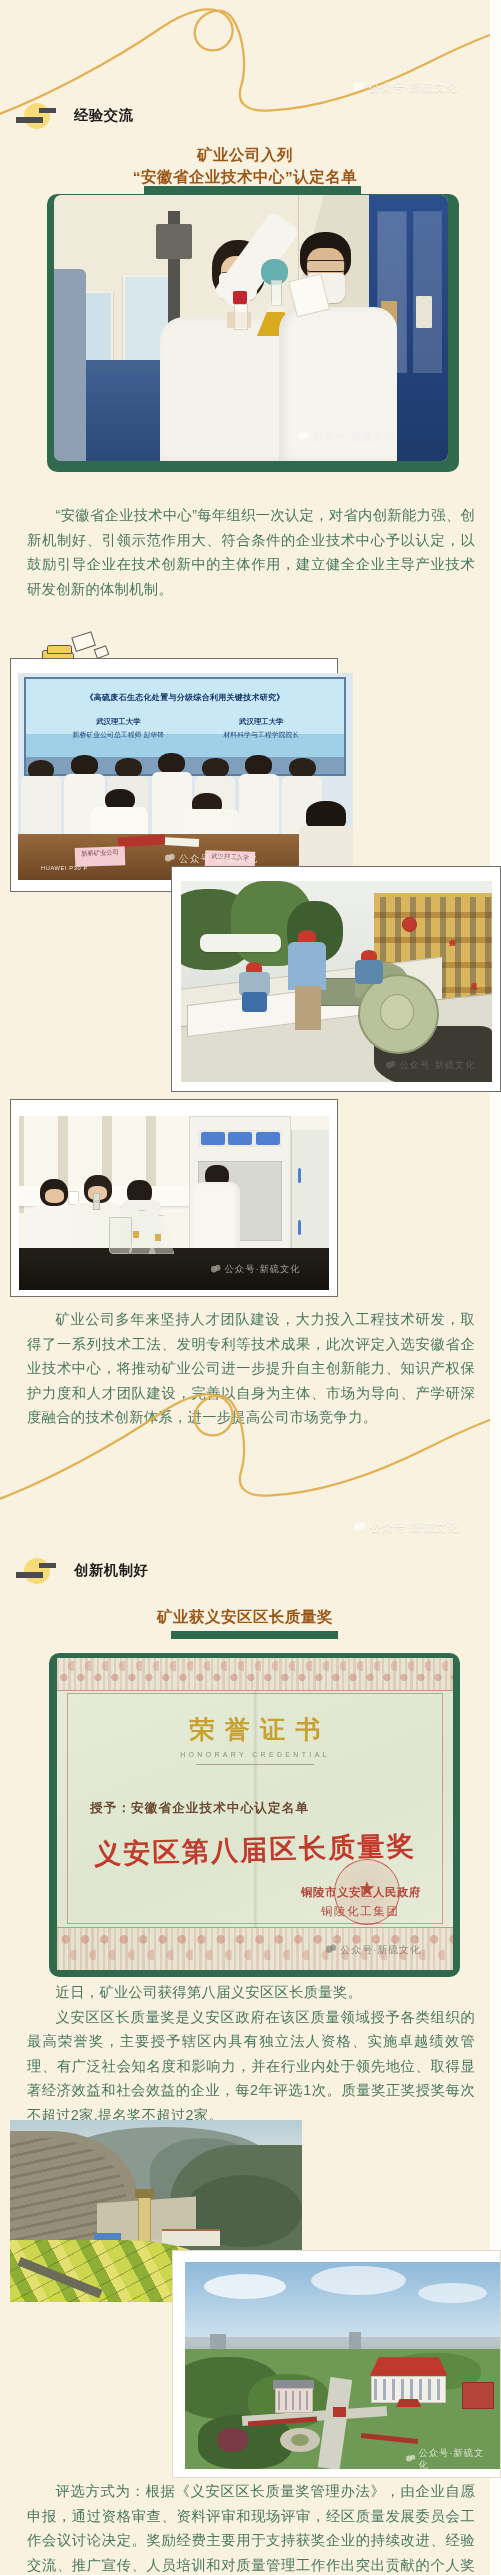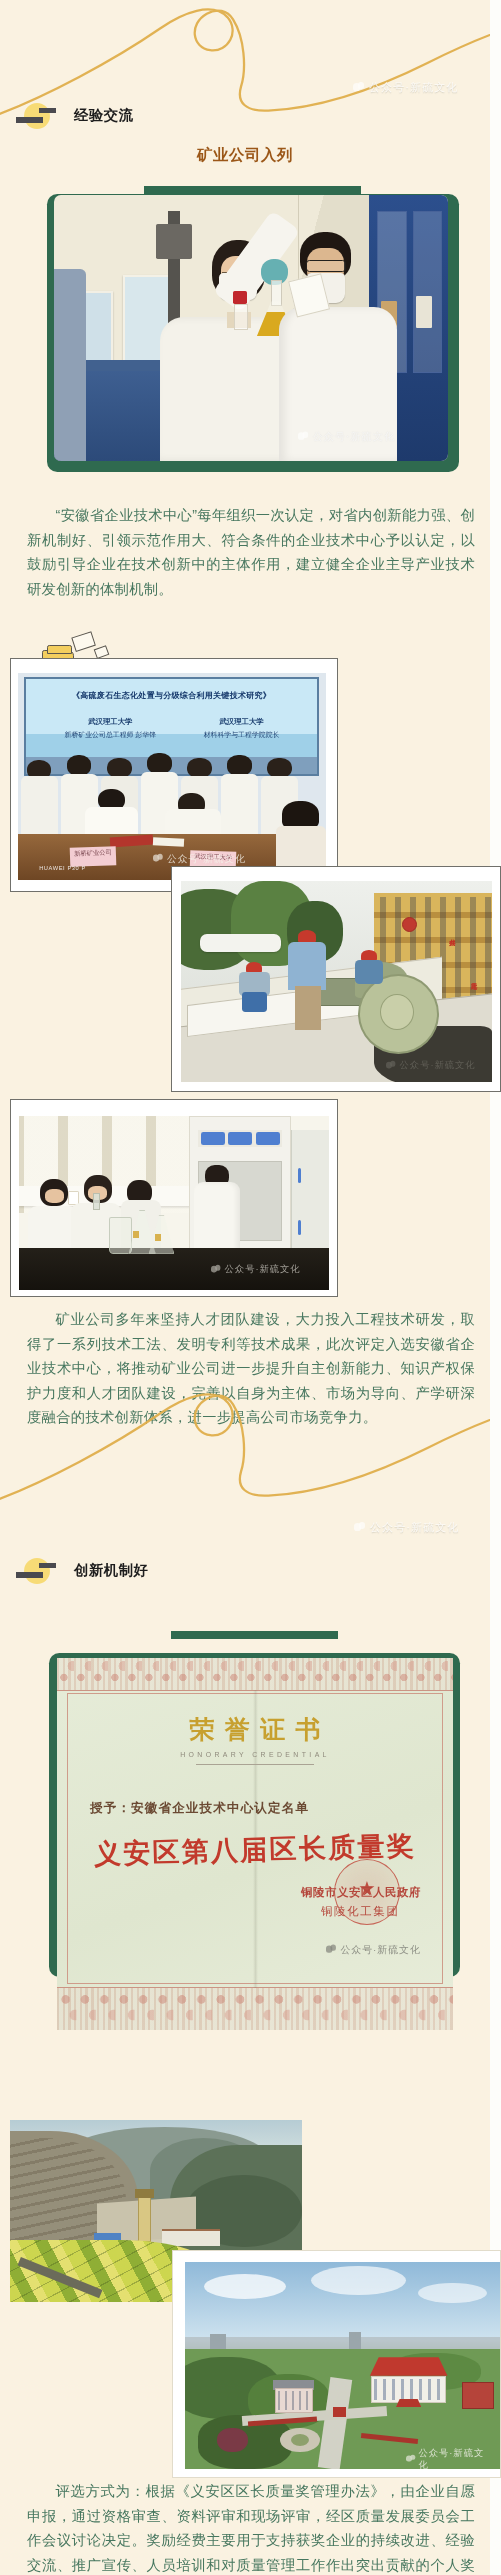--- a/index.html
+++ b/index.html
@@ -58,20 +58,21 @@
   </div>
 
   <div class="badge" style="top:103px;">
     <span class="badge-circle"></span>
     <span class="badge-bar bar1"></span>
     <span class="badge-bar bar2"></span>
     <span class="badge-text">经验交流</span>
   </div>
   <div class="sec-title" style="top:144px;">
     <div>矿业公司入列</div>
+    <div>“安徽省企业技术中心”认定名单</div>
   </div>
   <div class="green-bar" style="left:144px;top:186px;width:217px;height:8px;"></div>
 
   <div class="green-back" style="left:47px;top:194px;width:412px;height:278px;"></div>
   <div class="photo rounded" style="left:54px;top:195px;width:394px;height:266px;background:linear-gradient(105deg,#efead9 0 58%,#e3decb 58% 100%);">
     <div class="s" style="left:62%;top:0;width:1.1px;height:70%;background:#d3cdb9;"></div>
     <div class="s" style="left:4%;top:36%;width:10%;height:44%;background:#cfe0e8;border:2.3px solid #f2efe4;box-shadow:0 0.6px 1.7px rgba(0,0,0,.25);"></div>
     <div class="s" style="left:17.5%;top:30%;width:13%;height:53%;background:#d8e7ec;border:2.9px solid #f4f1e6;box-shadow:0 0.6px 1.7px rgba(0,0,0,.25);"></div>
     <div class="s" style="left:29%;top:6%;width:3%;height:44%;background:#55534e;"></div>
     <div class="s" style="left:26%;top:11%;width:9%;height:13%;background:#6b6862;border-radius:1.7px;"></div>
@@ -116,21 +117,21 @@
   </div>
 
   <div class="s" style="left:42px;top:634px;width:69px;height:46px;">
     <div class="s" style="left:31px;top:0;width:19.4px;height:12.6px;background:#fdf9ee;border:1.7px solid #5a564e;transform:rotate(-18deg);"></div>
     <div class="s" style="left:53px;top:12.6px;width:11.4px;height:8px;background:#fdf9ee;border:1.7px solid #5a564e;transform:rotate(-20deg);"></div>
     <div class="s" style="left:0;top:16px;width:30px;height:23px;background:#f3ce5e;border:1.7px solid #5a564e;border-radius:2.3px 5.7px 3.4px 3.4px;"></div>
     <div class="s" style="left:4.6px;top:11.4px;width:23px;height:6.9px;background:#f3ce5e;border:1.7px solid #5a564e;border-radius:2.3px 2.3px 0 0;"></div>
   </div>
 
   <div class="polaroid" style="left:9.7px;top:658px;width:328px;height:234px;">
-    <div class="photo" style="left:6.9px;top:13.7px;width:308px;height:207px;background:#dfe7ee;">
+    <div class="photo" style="left:6.9px;top:13.7px;width:335px;height:207px;background:#dfe7ee;">
       <div class="s" style="left:2%;top:2%;width:96%;height:48%;background:linear-gradient(#c9e8f6 0 58%,#9fd0e8 58% 82%,#7f9fbd 82% 100%);border:2.3px solid #5a7ea0;box-sizing:border-box;">
         <div style="margin-top:4%;text-align:center;color:#15386b;font-weight:bold;font-size:8px;letter-spacing:0.3px;">《高硫废石生态化处置与分级综合利用关键技术研究》</div>
         <div class="s" style="left:10%;top:40%;width:38%;text-align:center;color:#1c3f70;">
           <div style="font-size:7.4px;font-weight:bold;">武汉理工大学</div>
           <div style="font-size:6.9px;margin-top:3.4px;">新桥矿业公司总工程师 彭华锋</div>
         </div>
         <div class="s" style="left:52%;top:40%;width:44%;text-align:center;color:#1c3f70;">
           <div style="font-size:7.4px;font-weight:bold;">武汉理工大学</div>
           <div style="font-size:6.9px;margin-top:3.4px;">材料科学与工程学院院长</div>
         </div>
@@ -266,24 +267,25 @@
     <span class="wm-icon"></span>
     <span>公众号·新硫文化</span>
   </div>
 
   <div class="badge" style="top:1558px;">
     <span class="badge-circle"></span>
     <span class="badge-bar bar1"></span>
     <span class="badge-bar bar2"></span>
     <span class="badge-text">创新机制好</span>
   </div>
+  <div class="sec-title" style="top:1606px;">矿业获义安区区长质量奖</div>
   <div class="green-bar" style="left:171px;top:1631px;width:167px;height:8px;"></div>
 
   <div class="green-back" style="left:49px;top:1653px;width:411px;height:324px;"></div>
-  <div class="photo" style="left:57px;top:1658px;width:396px;height:372px;background:linear-gradient(160deg,#e6ecd8,#dfe6cf 55%,#e8edda);">
+  <div class="photo" style="left:57px;top:1658px;width:396px;height:312px;background:linear-gradient(160deg,#e6ecd8,#dfe6cf 55%,#e8edda);">
     <div class="s" style="left:0;top:0;right:0;height:32px;background:
         radial-gradient(circle at 6.9px 19.4px, rgba(203,130,115,.5) 3.4px, transparent 4px) 0 0/17px 32px repeat-x,
         radial-gradient(circle at 15.4px 8px, rgba(214,150,135,.45) 4.6px, transparent 5.1px) 0 0/17px 32px repeat-x,
         repeating-linear-gradient(90deg, rgba(208,140,124,.3) 0 2.3px, rgba(238,218,208,.35) 2.3px 5.7px);border-bottom:1.1px solid #cb9484;"></div>
     <div class="s" style="left:0;bottom:0;right:0;height:42px;background:
         radial-gradient(circle at 8.6px 11.4px, rgba(203,130,115,.5) 4px, transparent 4.6px) 0 0/19.4px 42px repeat-x,
         radial-gradient(circle at 18px 27px, rgba(214,150,135,.45) 5.1px, transparent 5.7px) 0 0/19.4px 42px repeat-x,
         repeating-linear-gradient(90deg, rgba(208,140,124,.3) 0 2.3px, rgba(238,218,208,.35) 2.3px 5.7px);border-top:1.1px solid #cb9484;"></div>
     <div class="s" style="left:10.3px;top:35px;right:10.3px;bottom:46px;border:0.6px solid #cf9c8b;"></div>
     <div class="s" style="left:49.5%;top:32px;width:4.6px;bottom:42px;background:linear-gradient(90deg,transparent,rgba(120,120,100,.18),transparent);"></div>
@@ -296,20 +298,24 @@
       <div style="text-align:center;margin-top:17px;font-size:19.4px;color:rgba(185,55,44,.85);">★</div>
     </div>
     <div class="s" style="left:244px;top:227px;font-size:11.4px;font-weight:bold;color:#B5473C;letter-spacing:0.6px;">铜陵市义安区人民政府</div>
     <div class="s" style="left:264px;top:246px;font-size:11.4px;color:#B5473C;letter-spacing:1.7px;">铜陵化工集团</div>
     <div class="wm" style="left:68%;top:284px;transform:scale(.9);transform-origin:left;color:rgba(105,105,100,.7);">
       <span class="wm-icon"></span>
       <span>公众号·新硫文化</span>
     </div>
   </div>
 
+  <div class="para-block" style="top:1980px;">
+    <p class="para">近日，矿业公司获得第八届义安区区长质量奖。</p>
+    <p class="para">义安区区长质量奖是义安区政府在该区质量领域授予各类组织的最高荣誉奖，主要授予辖区内具有独立法人资格、实施卓越绩效管理、有广泛社会知名度和影响力，并在行业内处于领先地位、取得显著经济效益和社会效益的企业，每2年评选1次。质量奖正奖授奖每次不超过2家,提名奖不超过2家。</p>
+  </div>
 
   <div class="photo" style="left:9.7px;top:2120px;width:292px;height:182px;background:linear-gradient(#b6ccd4,#d6e2e0 22%,#cfc9b2 60%);">
     <div class="s" style="left:18%;top:4%;width:70%;height:34%;background:#8a9a90;border-radius:50% 50% 0 0;"></div>
     <div class="s" style="left:48%;top:10%;width:40%;height:40%;background:#76887a;border-radius:50% 60% 0 0;"></div>
     <div class="s" style="left:-6%;top:6%;width:50%;height:62%;background:#958f7a;border-radius:0 60% 0 0;"></div>
     <div class="s" style="left:-6%;top:10%;width:46%;height:56%;background:repeating-linear-gradient(168deg,rgba(110,100,80,.45) 0 2.9px,transparent 2.9px 10.3px);border-radius:0 60% 0 0;"></div>
     <div class="s" style="left:55%;top:14%;width:52%;height:70%;background:#5c7158;border-radius:45% 0 0 0;"></div>
     <div class="s" style="left:60%;top:30%;width:40%;height:40%;background:rgba(60,80,55,.45);border-radius:50%;"></div>
     <div class="s" style="left:30%;top:44%;width:34%;height:22%;background:#c9c3ac;transform:skewY(-4deg);"></div>
     <div class="s" style="left:44%;top:40%;width:4.5%;height:27%;background:#d9c783;border:1.1px solid #b09b55;box-sizing:border-box;"></div>

